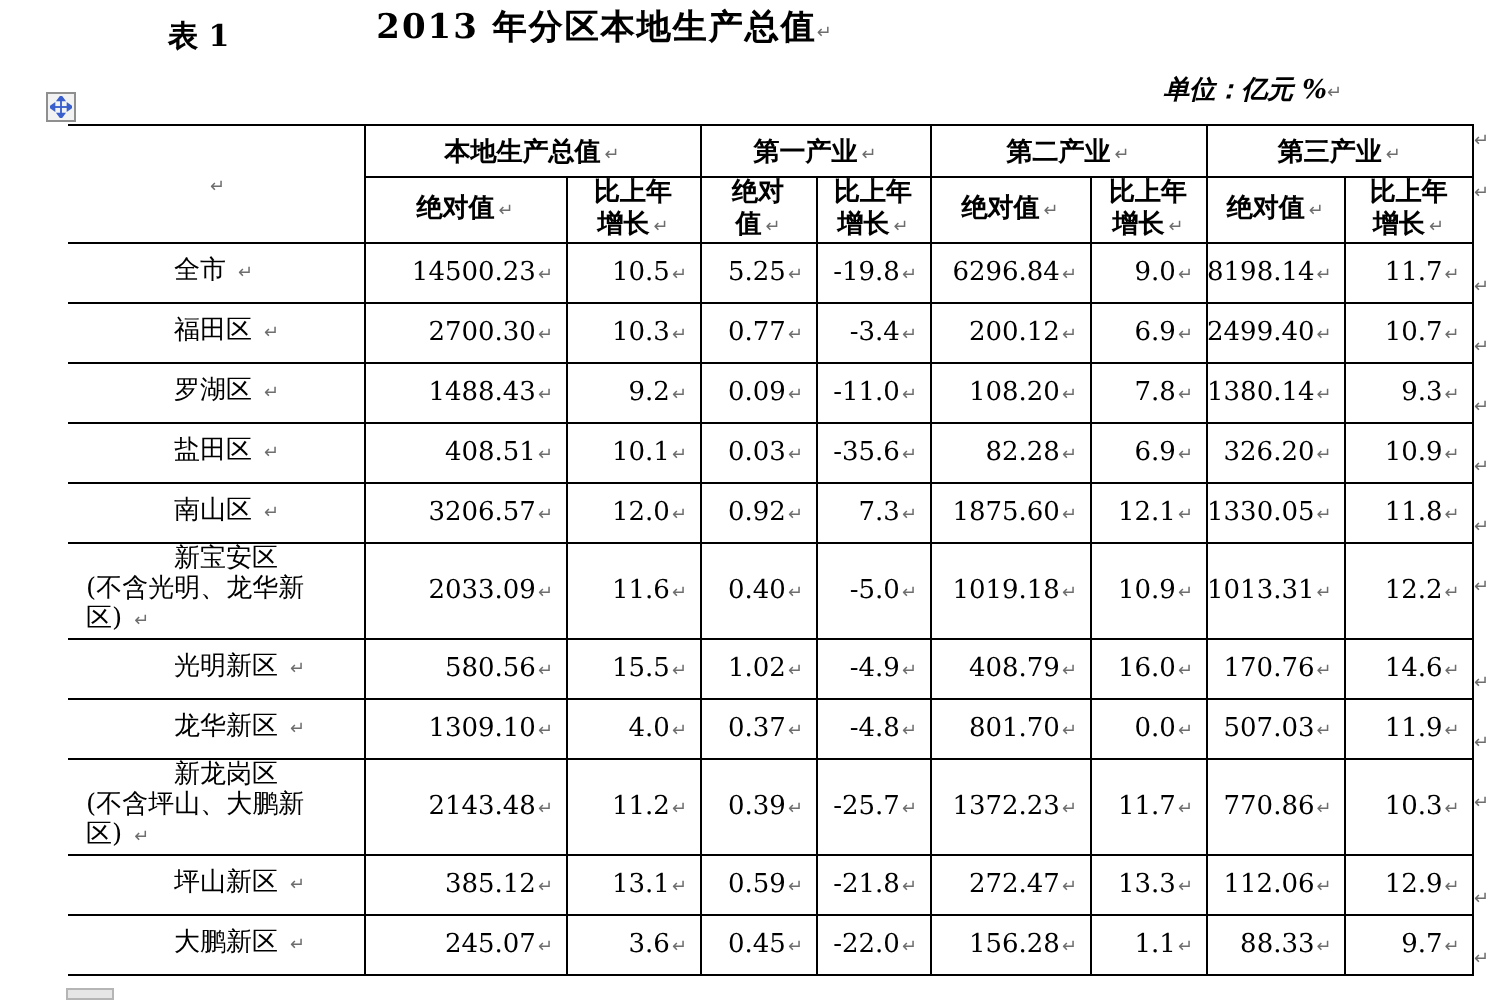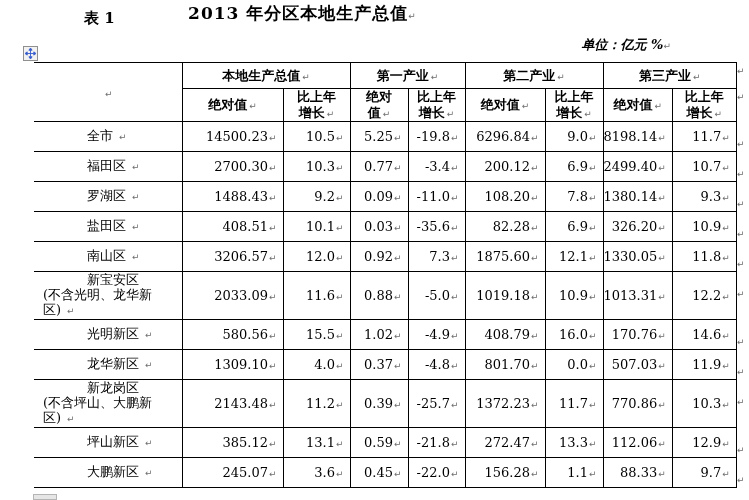--- a/index.html
+++ b/index.html
@@ -155,21 +155,21 @@
           <td class="num"><span>1875.60</span><span class="pmark">↵</span></td>
           <td class="num"><span>12.1</span><span class="pmark">↵</span></td>
           <td class="num"><span>1330.05</span><span class="pmark">↵</span></td>
           <td class="num"><span>11.8</span><span class="pmark">↵</span></td>
         </tr>
         <tr class="tall">
           <td class="lbl no-left"><span class="lbl-text">新宝安区
 (不含光明、龙华新区)</span><span class="pmark">↵</span></td>
           <td class="num"><span>2033.09</span><span class="pmark">↵</span></td>
           <td class="num"><span>11.6</span><span class="pmark">↵</span></td>
-          <td class="num"><span>0.88</span><span class="pmark">↵</span></td>
+          <td class="num"><span>0.40</span><span class="pmark">↵</span></td>
           <td class="num"><span>-5.0</span><span class="pmark">↵</span></td>
           <td class="num"><span>1019.18</span><span class="pmark">↵</span></td>
           <td class="num"><span>10.9</span><span class="pmark">↵</span></td>
           <td class="num"><span>1013.31</span><span class="pmark">↵</span></td>
           <td class="num"><span>12.2</span><span class="pmark">↵</span></td>
         </tr>
         <tr>
           <td class="lbl no-left"><span class="lbl-text">光明新区</span><span class="pmark">↵</span></td>
           <td class="num"><span>580.56</span><span class="pmark">↵</span></td>
           <td class="num"><span>15.5</span><span class="pmark">↵</span></td>

